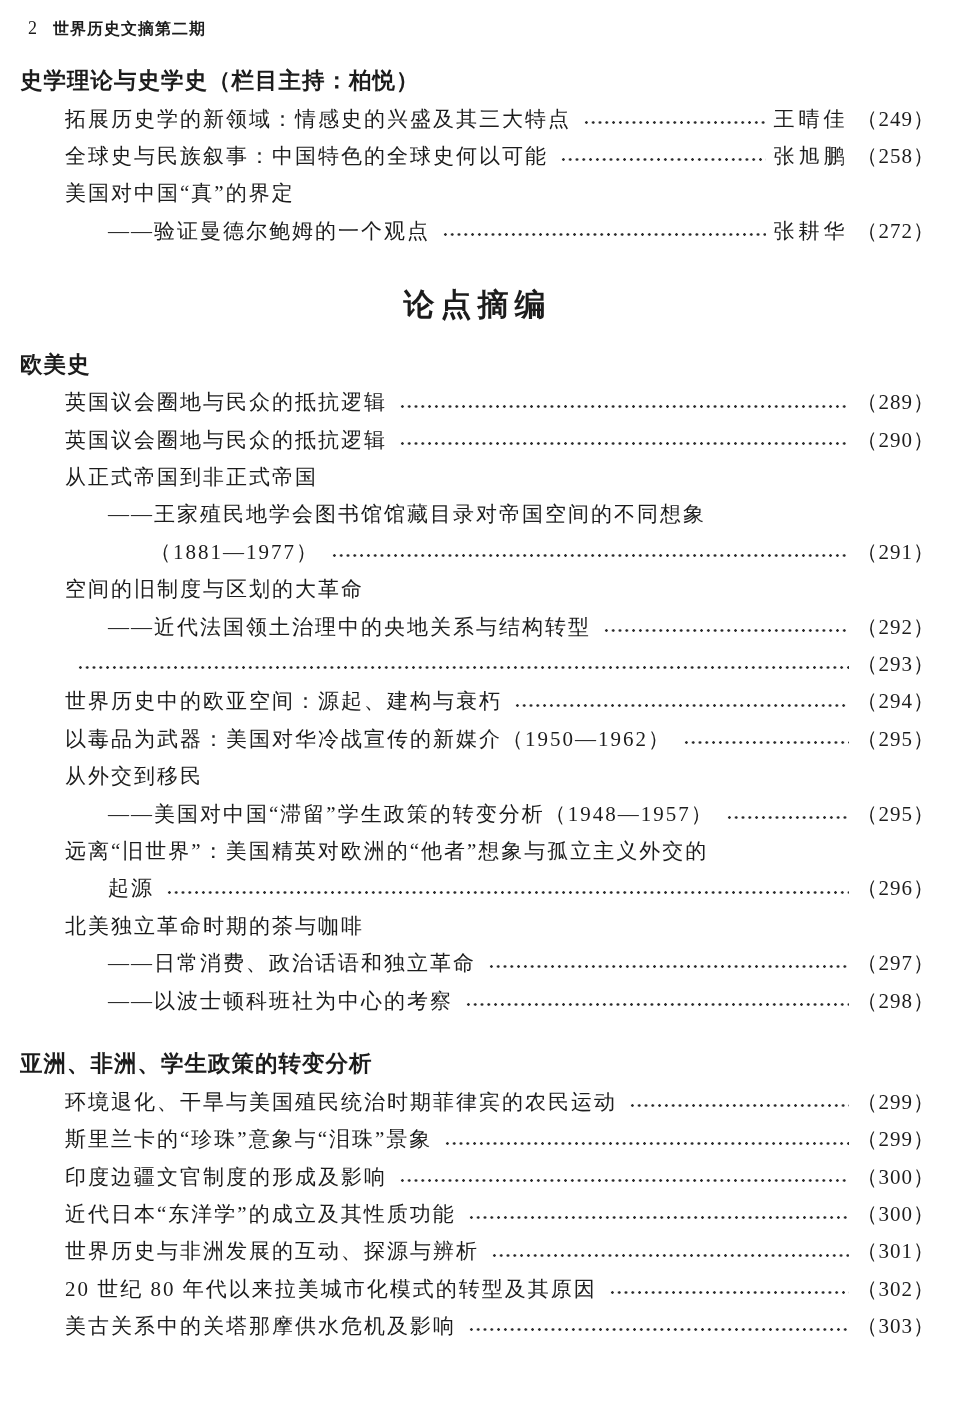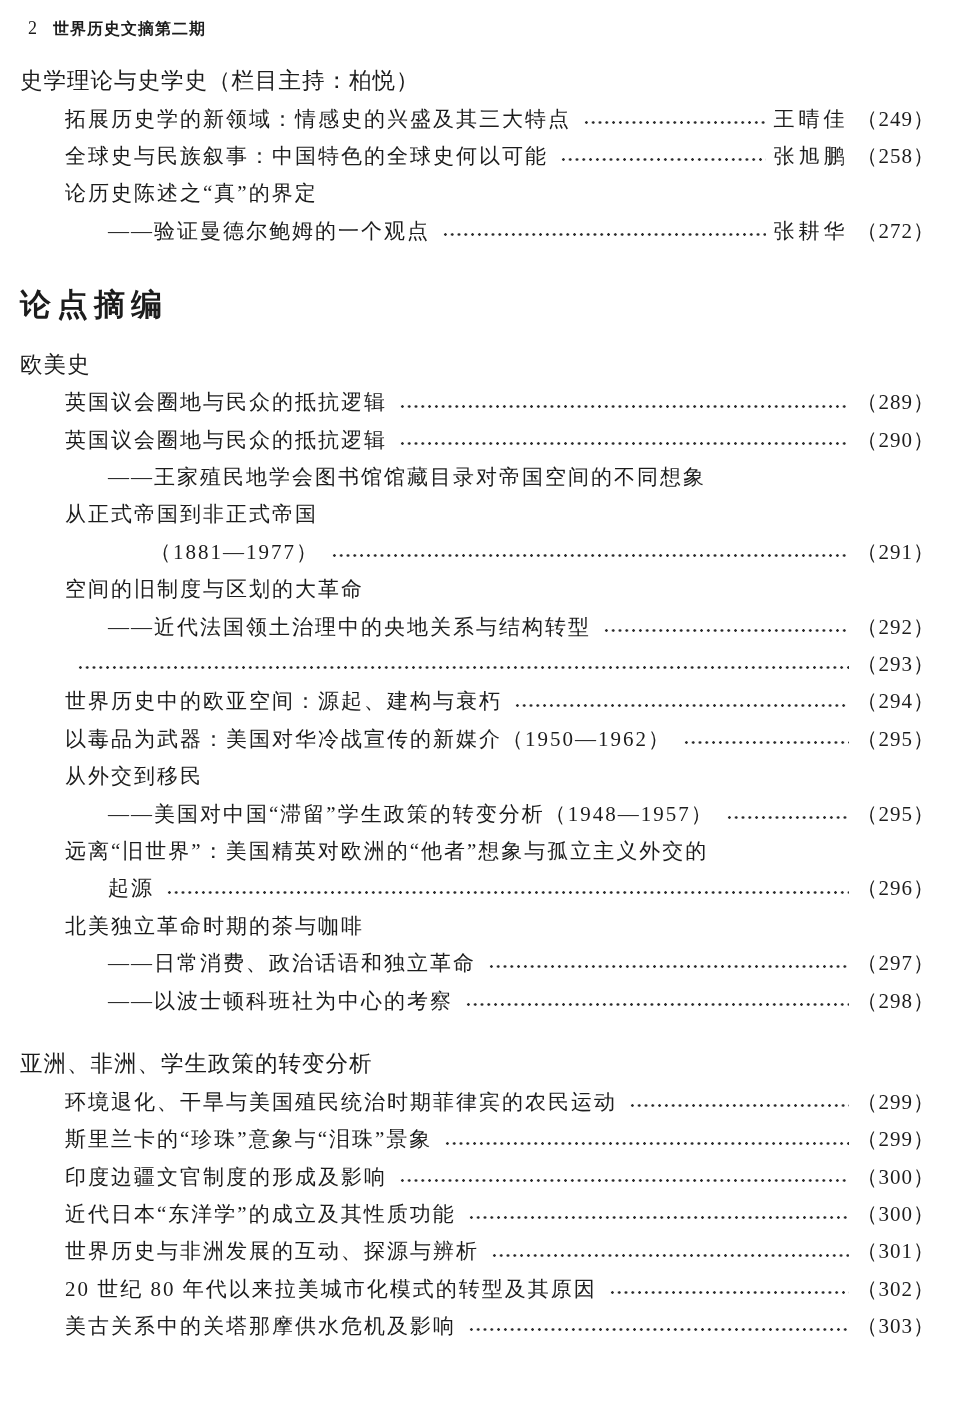--- a/index.html
+++ b/index.html
@@ -35,29 +35,29 @@
     font-family: "Liberation Sans", sans-serif;
     font-size: 16px;
     font-weight: 600;
     letter-spacing: 1px;
   }
   
   .section { margin-top: 18px; }
   .section.gap-large { margin-top: 26px; }
   .section-title {
     font-size: 22.5px;
-    font-weight: 400;
+    font-weight: 700;
     height: 38px;
     line-height: 38px;
     letter-spacing: 1px;
     font-family: "Liberation Serif", serif;
   }
   
   .center-heading {
-    text-align: left;
+    text-align: center;
     font-family: Liberation Serif, serif;
     font-size: 31px;
     font-weight: 600;
     letter-spacing: 6px;
     height: 46px;
     line-height: 46px;
     margin: 32px 0 10px 0;
   }
   
   .row {
@@ -120,21 +120,21 @@
           <span class="author">王晴佳</span>
           <span class="page-no">（249）</span>
         </div>
         <div class="row i1">
           <span class="t">全球史与民族叙事：中国特色的全球史何以可能</span>
           <span class="dots"></span>
           <span class="author">张旭鹏</span>
           <span class="page-no">（258）</span>
         </div>
         <div class="row i1">
-          <span class="t">论历史陈述之“真”的界定</span>
+          <span class="t">美国对中国“真”的界定</span>
         </div>
         <div class="row i2">
           <span class="t">——验证曼德尔鲍姆的一个观点</span>
           <span class="dots"></span>
           <span class="author">张耕华</span>
           <span class="page-no">（272）</span>
         </div>
       </div>
       <div class="center-heading">论点摘编</div>
       <div class="section">
@@ -142,25 +142,25 @@
         <div class="row i1">
           <span class="t">英国议会圈地与民众的抵抗逻辑</span>
           <span class="dots"></span>
           <span class="page-no">（289）</span>
         </div>
         <div class="row i1">
           <span class="t">英国议会圈地与民众的抵抗逻辑</span>
           <span class="dots"></span>
           <span class="page-no">（290）</span>
         </div>
+        <div class="row i1">
+          <span class="t">从正式帝国到非正式帝国</span>
+        </div>
         <div class="row i2">
           <span class="t">——王家殖民地学会图书馆馆藏目录对帝国空间的不同想象</span>
-        </div>
-        <div class="row i1">
-          <span class="t">从正式帝国到非正式帝国</span>
         </div>
         <div class="row i3">
           <span class="t">（1881—1977）</span>
           <span class="dots"></span>
           <span class="page-no">（291）</span>
         </div>
         <div class="row i1">
           <span class="t">空间的旧制度与区划的大革命</span>
         </div>
         <div class="row i2">

